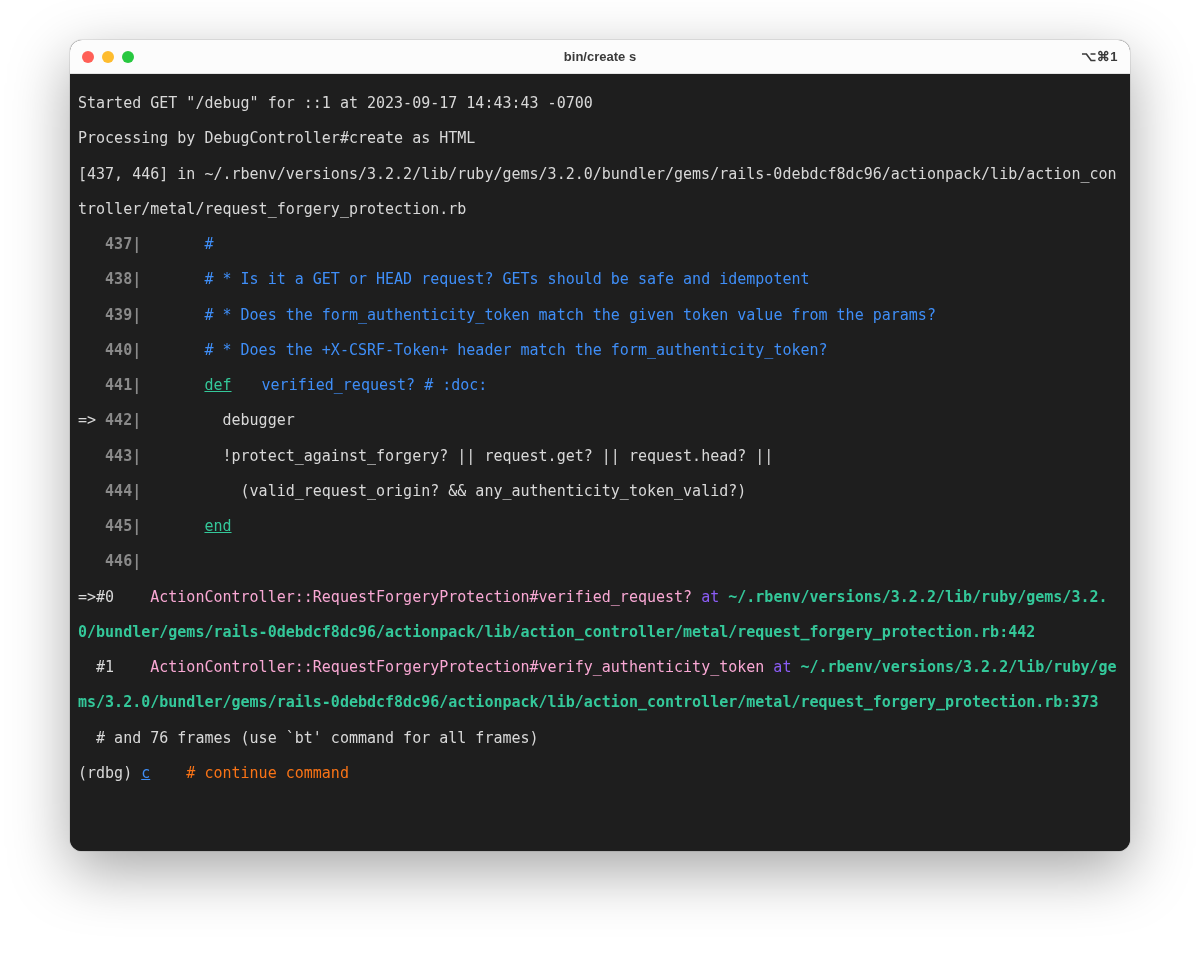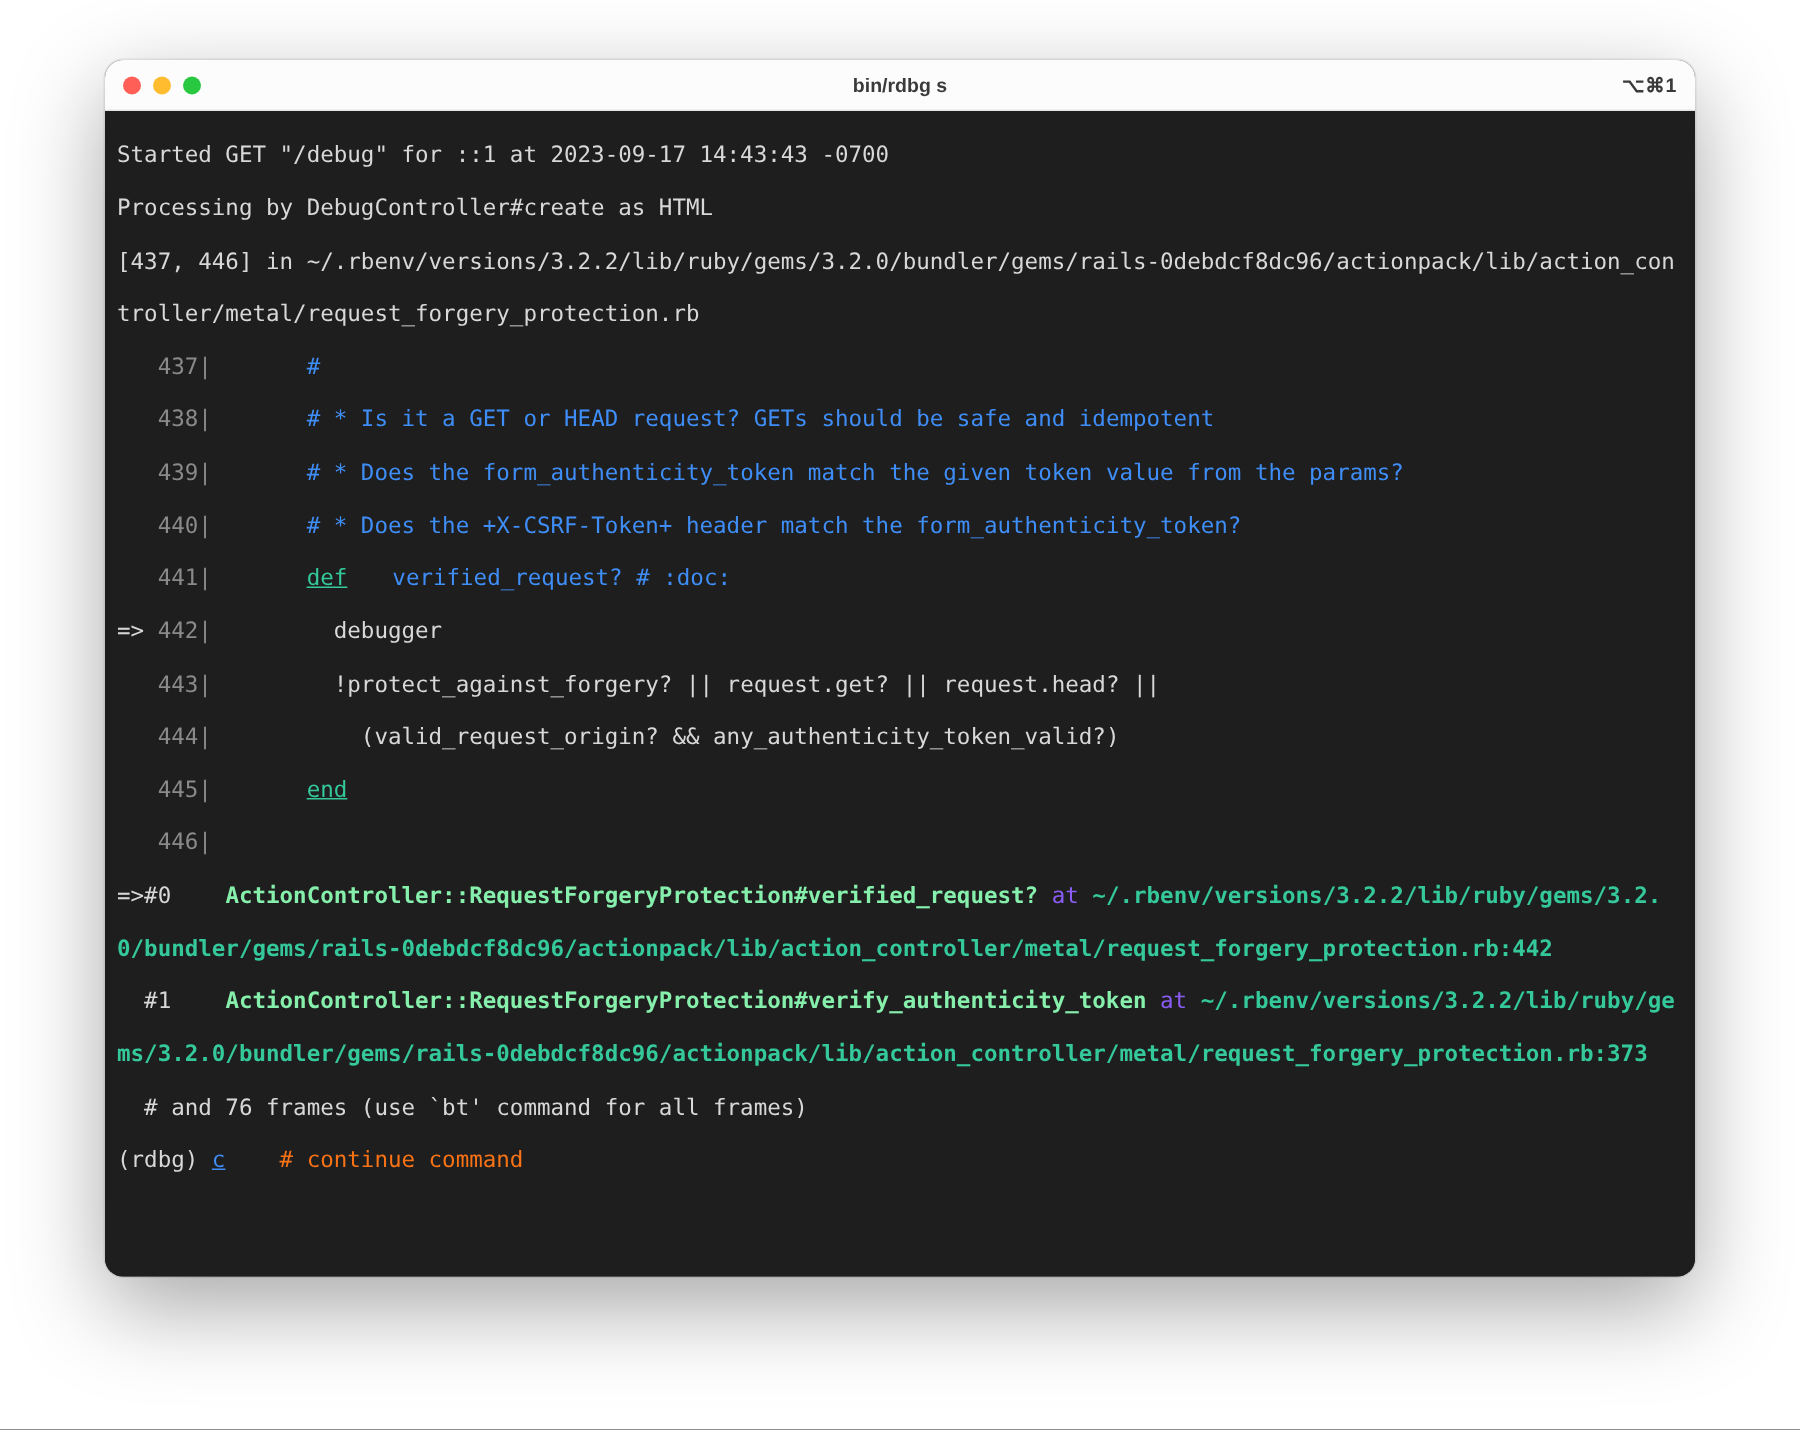--- a/index.html
+++ b/index.html
@@ -53,39 +53,39 @@
     padding: 12px 8px 60px 8px;
     font-family: "SF Mono", ui-monospace, Menlo, Consolas, monospace;
     font-size: 15px;
     line-height: 2.35;
     color: #d8d8d8;
     white-space: pre-wrap;
     word-break: break-all;
   }
   .ln { display: block; }
   .gutter-prefix { color: #d8d8d8; }
-  .lineno { color: #8a8a8a; }
+  .lineno { color: #8a8a8a; font-weight: bold; }
   .comment { color: #3f8ef7; }
   .kw { color: #34c89a; text-decoration: underline; }
   .method { color: #3f8ef7; margin-left: 21px; }
-  .callsite { color: #86efac; font-weight: bold; }
+  .callsite { color: #f9a8d4; }
   .at-kw { color: #8b5cf6; }
   .path { color: #34c89a; font-weight: bold; }
   .prompt-cmd { color: #3f8ef7; text-decoration: underline; }
   .hint { color: #f97316; }
   .frame { color: #d8d8d8; }
 </style>
 </head>
 <body>
 
 <div class="window">
   <div class="titlebar">
     <div class="traffic-lights">
       <div class="tl tl-close"></div>
       <div class="tl tl-min"></div>
       <div class="tl tl-zoom"></div>
     </div>
-    <div class="titlebar-title">bin/rdbg s</div>
+    <div class="titlebar-title">bin/create s</div>
     <div class="shortcut">⌥⌘1</div>
   </div>
 
   <div class="terminal" id="terminal"><span class="ln"><span>Started GET "/debug" for ::1 at 2023-09-17 14:43:43 -0700</span></span><span class="ln"><span>Processing by DebugController#create as HTML</span></span><span class="ln"><span>[437, 446] in ~/.rbenv/versions/3.2.2/lib/ruby/gems/3.2.0/bundler/gems/rails-0debdcf8dc96/actionpack/lib/action_controller/metal/request_forgery_protection.rb</span></span><span class="ln"><span class="gutter-prefix">   </span><span class="lineno">437</span><span class="lineno">|</span>       <span class="comment">#</span></span><span class="ln"><span class="gutter-prefix">   </span><span class="lineno">438</span><span class="lineno">|</span>       <span class="comment"># * Is it a GET or HEAD request? GETs should be safe and idempotent</span></span><span class="ln"><span class="gutter-prefix">   </span><span class="lineno">439</span><span class="lineno">|</span>       <span class="comment"># * Does the form_authenticity_token match the given token value from the params?</span></span><span class="ln"><span class="gutter-prefix">   </span><span class="lineno">440</span><span class="lineno">|</span>       <span class="comment"># * Does the +X-CSRF-Token+ header match the form_authenticity_token?</span></span><span class="ln"><span class="gutter-prefix">   </span><span class="lineno">441</span><span class="lineno">|</span>       <span class="kw">def</span> <span class="method">verified_request?</span> <span class="comment"># :doc:</span></span><span class="ln"><span class="gutter-prefix">=&gt; </span><span class="lineno">442</span><span class="lineno">|</span>         <span>debugger</span></span><span class="ln"><span class="gutter-prefix">   </span><span class="lineno">443</span><span class="lineno">|</span>         <span>!protect_against_forgery? || request.get? || request.head? ||</span></span><span class="ln"><span class="gutter-prefix">   </span><span class="lineno">444</span><span class="lineno">|</span>           <span>(valid_request_origin? &amp;&amp; any_authenticity_token_valid?)</span></span><span class="ln"><span class="gutter-prefix">   </span><span class="lineno">445</span><span class="lineno">|</span>       <span class="kw">end</span></span><span class="ln"><span class="gutter-prefix">   </span><span class="lineno">446</span><span class="lineno">|</span></span><span class="ln"><span class="frame">=&gt;#0</span>    <span class="callsite">ActionController::RequestForgeryProtection#verified_request?</span><span class="at-kw"> at </span><span class="path">~/.rbenv/versions/3.2.2/lib/ruby/gems/3.2.0/bundler/gems/rails-0debdcf8dc96/actionpack/lib/action_controller/metal/request_forgery_protection.rb:442</span></span><span class="ln"><span class="frame">  #1</span>    <span class="callsite">ActionController::RequestForgeryProtection#verify_authenticity_token</span><span class="at-kw"> at </span><span class="path">~/.rbenv/versions/3.2.2/lib/ruby/gems/3.2.0/bundler/gems/rails-0debdcf8dc96/actionpack/lib/action_controller/metal/request_forgery_protection.rb:373</span></span><span class="ln"><span>  # and 76 frames (use `bt' command for all frames)</span></span><span class="ln"><span>(rdbg) </span><span class="prompt-cmd">c</span><span class="hint">    # continue command</span></span></div>
 </div>
 
 </body></html>

